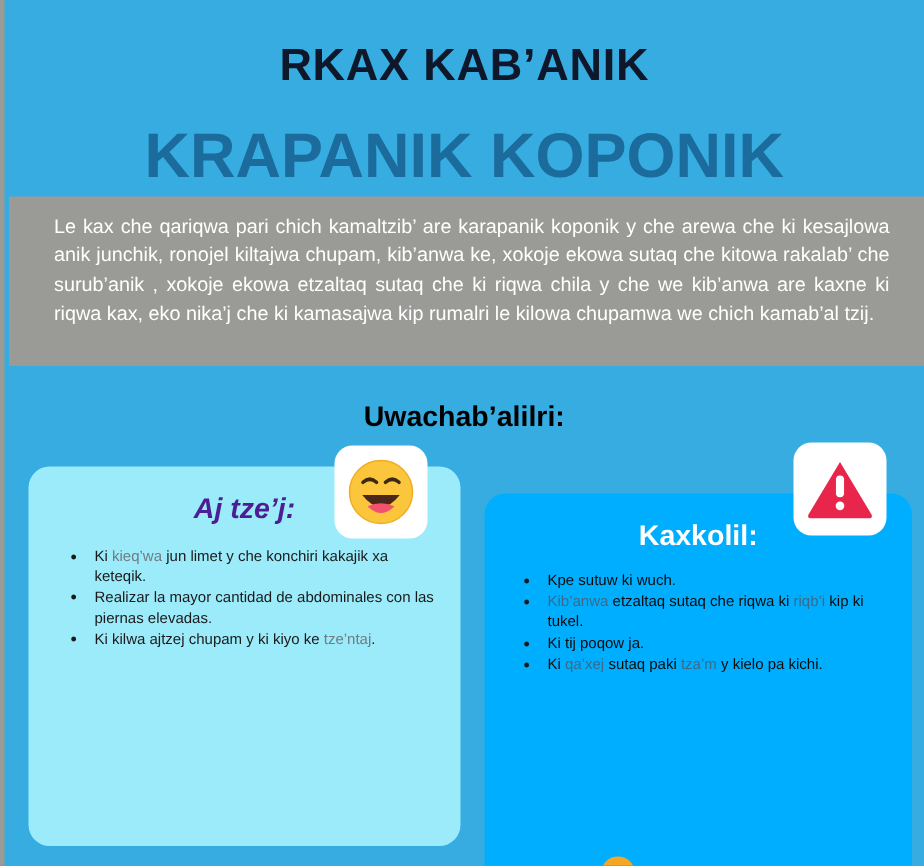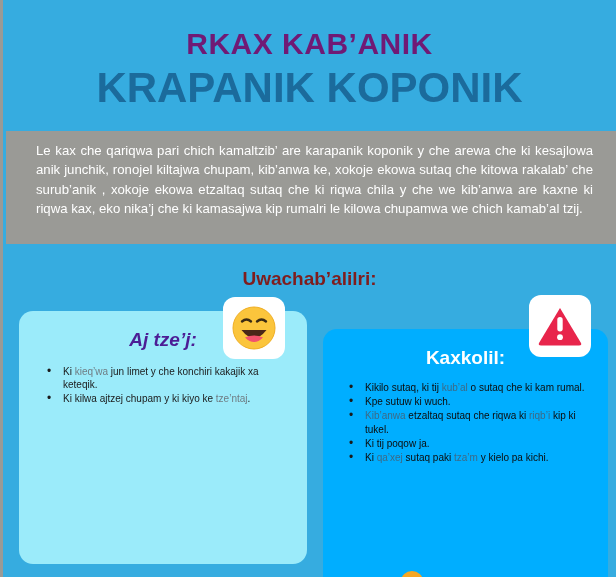--- a/index.html
+++ b/index.html
@@ -32,26 +32,26 @@
     width: 100%;
     text-align: center;
   }
   .title-main {
     margin: 0;
     padding-top: 28px;
     font-family: "Liberation Sans", sans-serif;
     font-size: 30px;
     font-weight: bold;
     letter-spacing: 0.5px;
-    color: #701a75;
+    color: #0f172a;
     line-height: 1.05;
     text-align: center;
   }
   .title-sub {
-    margin: 0;
+    margin: 16px;
     padding-top: 6px;
     font-family: "Liberation Sans", sans-serif;
     font-size: 42px;
     font-weight: bold;
     letter-spacing: 0px;
     color: #1B6B9C;
     line-height: 1.05;
   }
 
   
@@ -75,21 +75,21 @@
     text-justify: inter-word;
   }
 
   
   .section-heading {
     position: absolute;
     left: 0;
     top: 268px;
     width: 100%;
     text-align: center;
-    color: #7f1d1d;
+    color: #000000;
     font-family: "Liberation Sans", sans-serif;
     font-size: 19px;
     font-weight: bold;
   }
 
   
   .card {
     position: absolute;
     border-radius: 14px;
     box-sizing: border-box;
@@ -188,28 +188,28 @@
   <div class="desc-band">
     <p class="desc-text">Le kax che qariqwa pari chich kamaltzib’ are karapanik koponik y che arewa che ki kesajlowa anik junchik, ronojel kiltajwa chupam, kib’anwa ke, xokoje ekowa sutaq che kitowa rakalab’ che surub’anik , xokoje ekowa etzaltaq sutaq che ki riqwa chila y che we kib’anwa are kaxne ki riqwa kax, eko nika’j che ki kamasajwa kip rumalri le kilowa chupamwa we chich kamab’al tzij.</p>
   </div>
 
   <div class="section-heading">Uwachab’alilri:</div>
 
   <div class="card card-left">
     <h3 class="card-title">Aj tze’j:</h3>
     <ul class="bullets">
         <li><span>Ki </span><span class="dim">kieq’wa</span><span> jun limet y che konchiri kakajik xa keteqik.</span></li>
+        <li><span>Realizar la mayor cantidad de abdominales con las piernas elevadas.</span></li>
         <li><span>Ki kilwa ajtzej chupam y ki kiyo ke </span><span class="dim">tze’ntaj</span><span>.</span></li>
       </ul>
   </div>
 
   <div class="card card-right">
     <h3 class="card-title">Kaxkolil:</h3>
     <ul class="bullets">
-        <li><span>Kikilo sutaq, ki tij </span><span class="dim">kub’al</span><span> o sutaq che ki kam rumal.</span></li>
         <li><span>Kpe sutuw ki wuch.</span></li>
         <li><span class="dim">Kib’anwa</span><span> etzaltaq sutaq che riqwa ki </span><span class="dim">riqb’i</span><span> kip ki tukel.</span></li>
         <li><span>Ki tij poqow ja.</span></li>
         <li><span>Ki </span><span class="dim">qa’xej</span><span> sutaq paki </span><span class="dim">tza’m</span><span> y kielo pa kichi.</span></li>
       </ul>
   </div>
 
   <div class="icon-badge badge-smile">
     <svg width="46" height="46" viewBox="0 0 46 46">
       <circle cx="23" cy="23" r="21" fill="#FBC53C"></circle>

